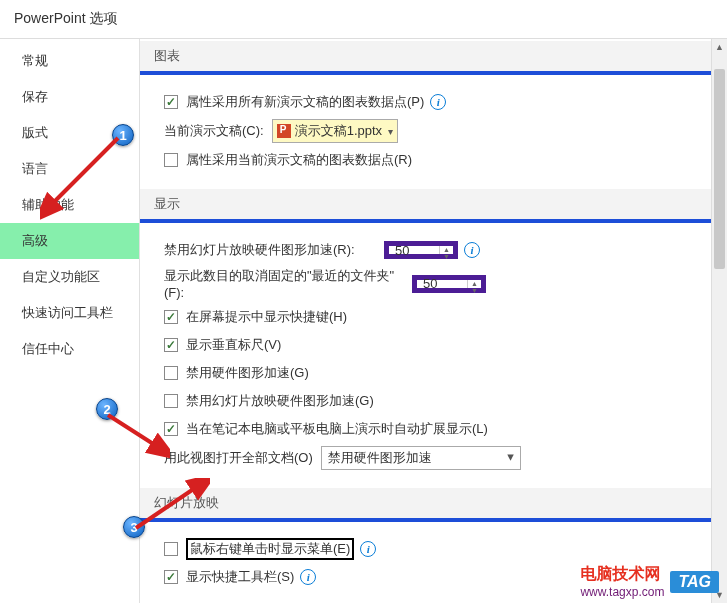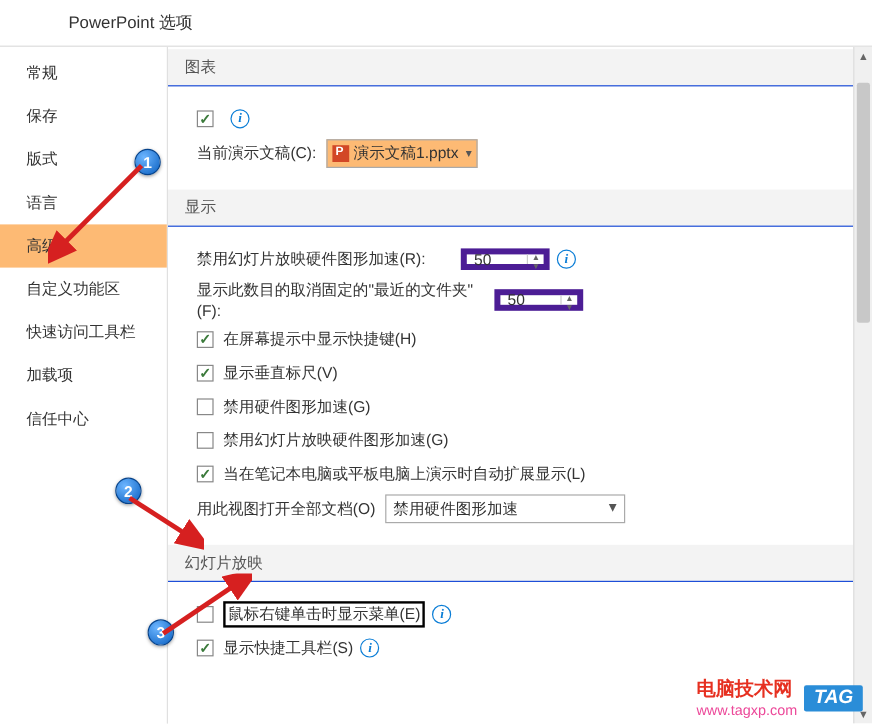--- a/index.html
+++ b/index.html
@@ -1,90 +1,95 @@
 <!DOCTYPE html>
 <html><head>
 <meta charset="utf-8">
 <style>
 * { box-sizing: border-box; margin: 0; padding: 0; }
 body { font-family: "Microsoft YaHei", "Segoe UI", sans-serif; font-size: 13px; color: #333; background: #fff; width: 727px; height: 605px; position: relative; overflow: hidden; }
-.title-bar { padding: 10px 14px; font-size: 14px; margin-left: 43px; }
+.title-bar { padding: 10px 14px; font-size: 14px; }
 .main-area { display: flex; border-top: 1px solid #ddd; height: calc(100% - 40px); }
 .sidebar { width: 140px; border-right: 1px solid #e0e0e0; padding-top: 4px; }
 .sidebar-item { padding: 9px 22px; cursor: pointer; color: #333; }
-.sidebar-item.active { background: #fdba74; }
+.sidebar-item.active { background: #86efac; }
 .content { flex: 1; position: relative; overflow-y: auto; padding: 0; }
-.section-header { background: #f3f3f3; padding: 6px 14px; color: #555; border-bottom: 1px solid #1d4ed8; margin-top: 2px; }
+.section-header { background: #f3f3f3; padding: 6px 14px; color: #555; border-bottom: 4px solid #1d4ed8; margin-top: 2px; }
 .section-body { padding: 10px 24px; }
 .row { display: flex; align-items: center; margin: 6px 0; min-height: 22px; }
 .checkbox { width: 14px; height: 14px; border: 1px solid #888; margin-right: 8px; display: inline-flex; align-items: center; justify-content: center; background: #fff; flex-shrink: 0; }
 .checkbox.checked::after { content: "✓"; color: #3b7a3b; font-size: 12px; line-height: 1; font-weight: bold; }
 .label-text { color: #333; }
 .info-icon { display: inline-flex; width: 16px; height: 16px; border: 1.5px solid #0a7dd6; border-radius: 50%; color: #0a7dd6; align-items: center; justify-content: center; font-size: 11px; font-weight: bold; margin-left: 6px; font-style: italic; font-family: serif; }
-.dropdown { display: inline-flex; align-items: center; border: 1px solid #aaa; padding: 2px 4px; margin-left: 8px; background: #fdba74; }
+.dropdown { display: inline-flex; align-items: center; border: 1px solid #aaa; padding: 2px 4px; margin-left: 8px; background: #fef9c3; }
 .dropdown .pp-icon { width: 14px; height: 14px; background: #d24726; margin-right: 4px; position: relative; }
 .dropdown .pp-icon::after { content: "P"; color: #fff; font-size: 10px; position: absolute; left: 3px; top: 0; font-weight: bold; }
 .dropdown .caret { margin-left: 6px; font-size: 10px; color: #555; }
 .label-col { width: 220px; }
 .num-input { display: inline-flex; align-items: stretch; border: 5px solid #4c1d95; height: 18px; background: #fff; }
 .num-input.disabled { color: #999; background: #f7f7f7; }
 .num-input .val { width: 50px; padding: 0 6px; display: flex; align-items: center; }
 .num-input .spin { width: 14px; display: flex; flex-direction: column; border-left: 1px solid #ccc; }
 .num-input .spin div { flex: 1; font-size: 7px; display: flex; align-items: center; justify-content: center; color: #666; }
 .select-box { border: 1px solid #aaa; padding: 2px 28px 2px 6px; margin-left: 8px; position: relative; min-width: 200px; }
 .select-box::after { content: "▾"; position: absolute; right: 6px; top: 2px; color: #555; }
 .highlight-box { border: 2px solid #000; padding: 0 2px; display: inline-block; }
 .callout { position: absolute; width: 22px; height: 22px; background: radial-gradient(circle at 35% 30%, #6cb5ff, #0a5fc0); border-radius: 50%; color: #fff; font-weight: bold; display: flex; align-items: center; justify-content: center; font-size: 13px; box-shadow: 0 1px 3px rgba(0,0,0,0.4); border: 1px solid #05428a; }
 .arrow-svg { position: absolute; pointer-events: none; }
 .watermark { position: absolute; right: 8px; bottom: 6px; display: flex; align-items: center; gap: 6px; margin-top: 31px; }
 .wm-text { font-size: 16px; font-weight: bold; }
 .wm-red { color: #e63020; }
-.wm-blue { color: #ec4899; font-size: 12px; font-weight: normal; display: block; }
+.wm-blue { color: #701a75; font-size: 12px; font-weight: normal; display: block; }
 .wm-tag { background: #2a8dd8; color: #fff; padding: 2px 8px; font-size: 16px; font-weight: bold; font-style: italic; border-radius: 2px; }
 .vscroll { position: absolute; right: 0; top: 0; bottom: 0; width: 16px; background: #f0f0f0; border-left: 1px solid #ddd; }
 .vscroll .thumb { position: absolute; left: 2px; right: 2px; top: 30px; height: 200px; background: #c8c8c8; border-radius: 2px; }
 .vscroll .arr { position: absolute; left: 0; right: 0; height: 16px; display: flex; align-items: center; justify-content: center; font-size: 9px; color: #666; }
 .vscroll .arr.up { top: 0; }
 .vscroll .arr.down { bottom: 0; }
 .content-inner { margin-right: 16px; }
 </style>
 </head>
 <body>
 
 <div class="title-bar">PowerPoint 选项</div>
 
 <div class="main-area">
   <div class="sidebar">
     <div class="sidebar-item">常规</div>
     <div class="sidebar-item">保存</div>
     <div class="sidebar-item">版式</div>
     <div class="sidebar-item">语言</div>
+    <div class="sidebar-item">辅助功能</div>
     <div class="sidebar-item active">高级</div>
     <div class="sidebar-item">自定义功能区</div>
     <div class="sidebar-item">快速访问工具栏</div>
-    <div class="sidebar-item">加载项</div>
     <div class="sidebar-item">信任中心</div>
   </div>
 
   <div class="content">
     <div class="content-inner">
 
     <div class="section-header">图表</div>
     <div class="section-body">
       <div class="row">
         <span class="checkbox checked"></span>
+        <span class="label-text">属性采用所有新演示文稿的图表数据点(P)</span>
         <span class="info-icon">i</span>
       </div>
       <div class="row">
         <span class="label-text">当前演示文稿(C):</span>
         <span class="dropdown">
           <span class="pp-icon"></span>
           <span>演示文稿1.pptx</span>
           <span class="caret">▾</span>
         </span>
+      </div>
+      <div class="row">
+        <span class="checkbox"></span>
+        <span class="label-text">属性采用当前演示文稿的图表数据点(R)</span>
       </div>
     </div>
 
     <div class="section-header">显示</div>
     <div class="section-body">
       <div class="row">
         <span class="label-text label-col">禁用幻灯片放映硬件图形加速(R):</span>
         <span class="num-input">
           <span class="val">50</span>
           <span class="spin">

